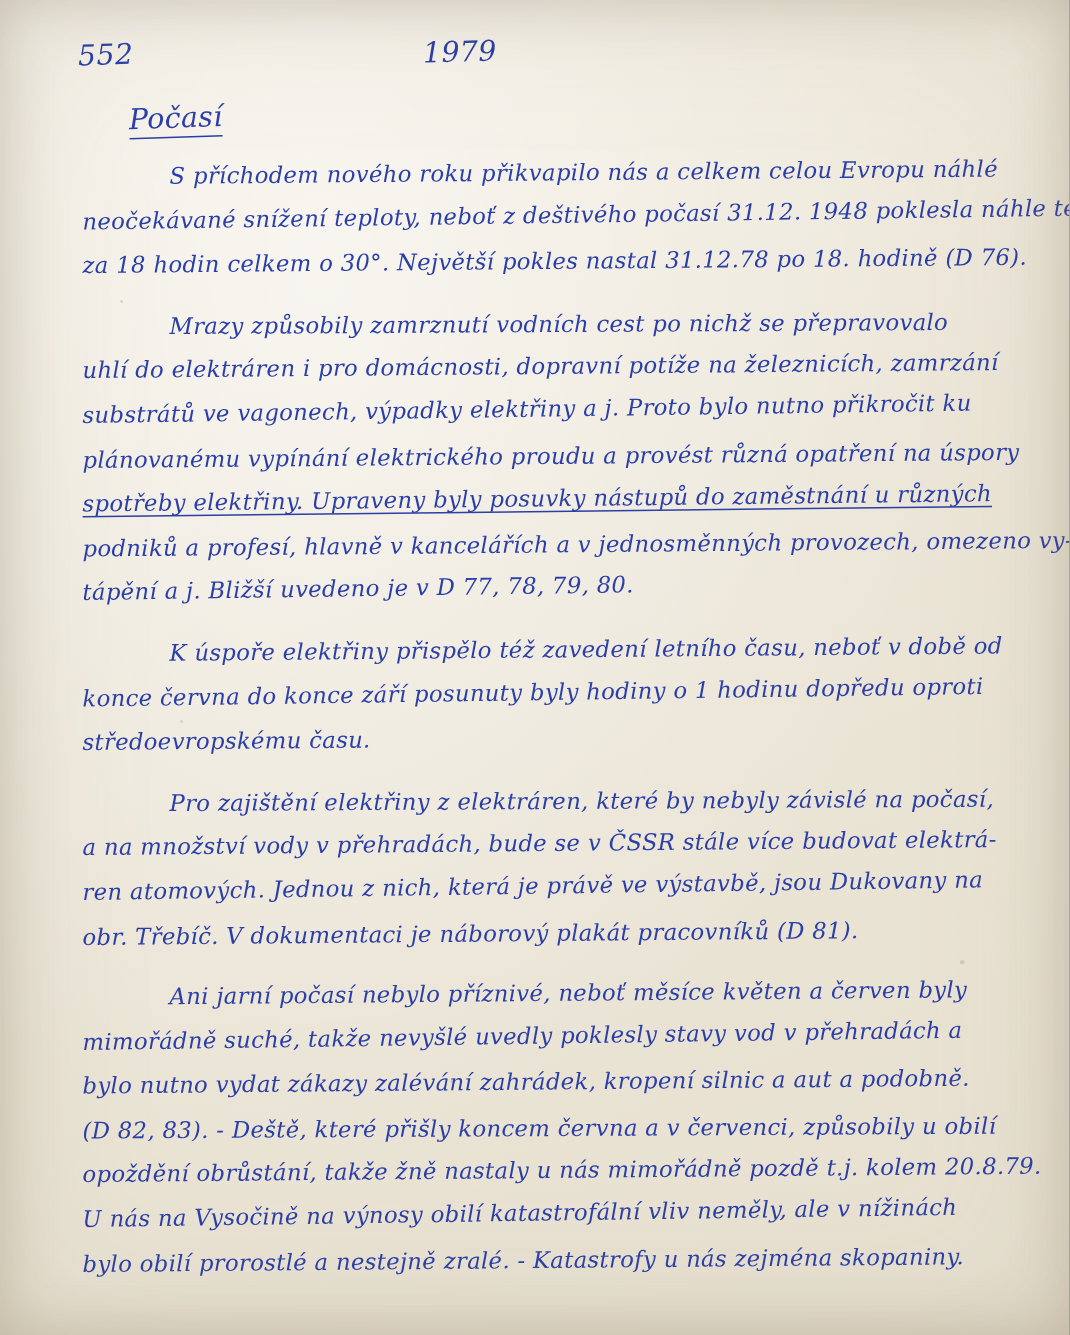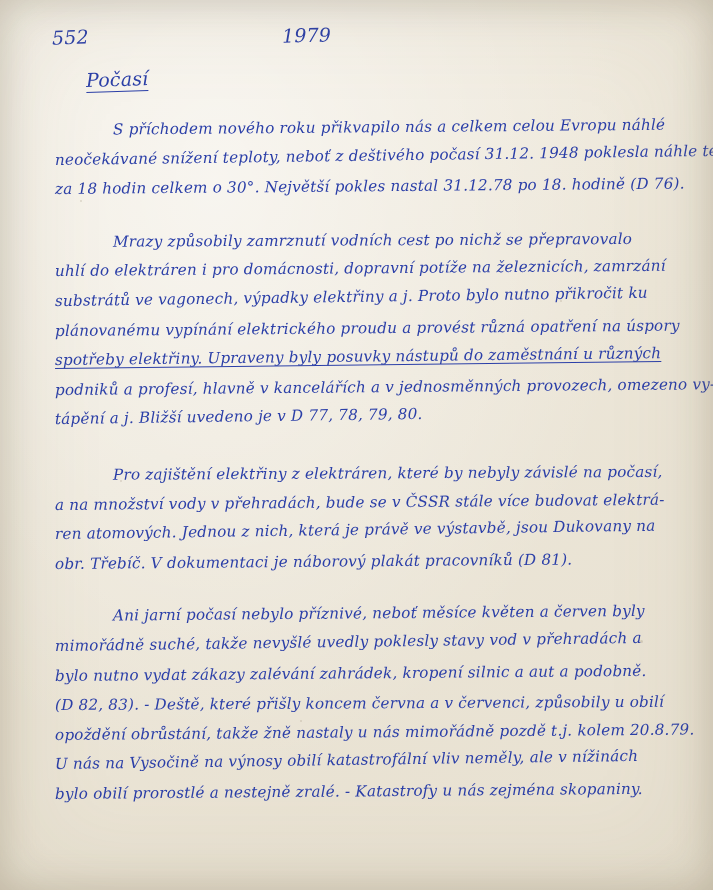--- a/index.html
+++ b/index.html
@@ -70,21 +70,21 @@
     padding-bottom: 1px;
   }
 
   .body-block {
     position: absolute;
     left: 55px;
     right: 26px;
     top: 104px;
   }
   .para {
-    margin: 12px 0 8px 0;
+    margin: 0 0 8px 0;
   }
   .line {
     font-size: 15.2px;
     line-height: 29.6px;
     white-space: nowrap;
     transform-origin: left center;
   }
   .line.indent {
     padding-left: 58px;
   }
@@ -132,20 +132,25 @@
       <div class="hand line s1">uhlí do elektráren i pro domácnosti, dopravní potíže na železnicích, zamrzání</div>
       <div class="hand line s2">substrátů ve vagonech, výpadky elektřiny a j. Proto bylo nutno přikročit ku</div>
       <div class="hand line s1">plánovanému vypínání elektrického proudu a provést různá opatření na úspory</div>
       <div class="hand line u s4">spotřeby elektřiny. Upraveny byly posuvky nástupů do zaměstnání u různých</div>
       <div class="hand line s1">podniků a profesí, hlavně v kancelářích a v jednosměnných provozech, omezeno vy-</div>
       <div class="hand line s2">tápění a j. Bližší uvedeno je v D 77, 78, 79, 80.</div>
     </div>
 
     <div class="sep"></div>
 
+    <div class="para">
+      <div class="hand line indent s1">K úspoře elektřiny přispělo též zavedení letního času, neboť v době od</div>
+      <div class="hand line s2">konce června do konce září posunuty byly hodiny o 1 hodinu dopředu oproti</div>
+      <div class="hand line s1">středoevropskému času.</div>
+    </div>
 
     <div class="sep"></div>
 
     <div class="para">
       <div class="hand line indent s3">Pro zajištění elektřiny z elektráren, které by nebyly závislé na počasí,</div>
       <div class="hand line s1">a na množství vody v přehradách, bude se v ČSSR stále více budovat elektrá-</div>
       <div class="hand line s2">ren atomových. Jednou z nich, která je právě ve výstavbě, jsou Dukovany na</div>
       <div class="hand line s1">obr. Třebíč. V dokumentaci je náborový plakát pracovníků (D 81).</div>
     </div>
 

